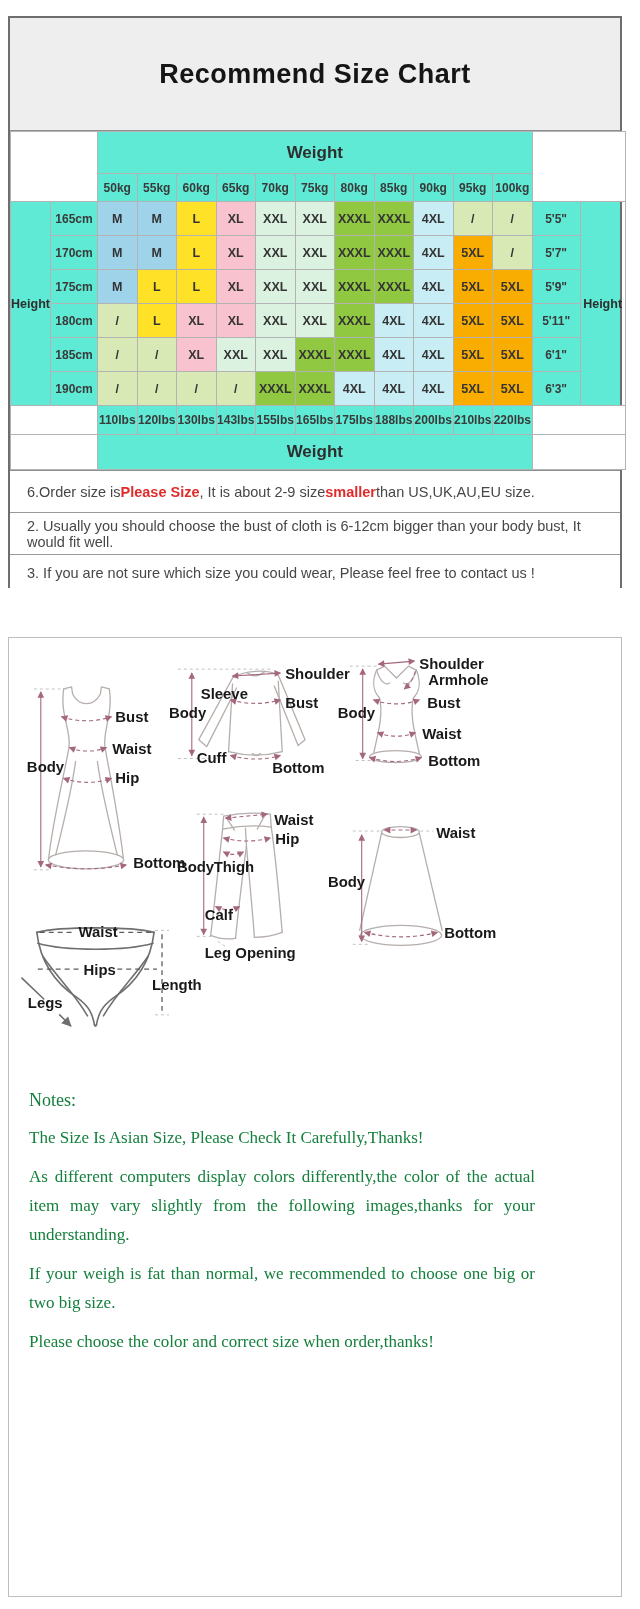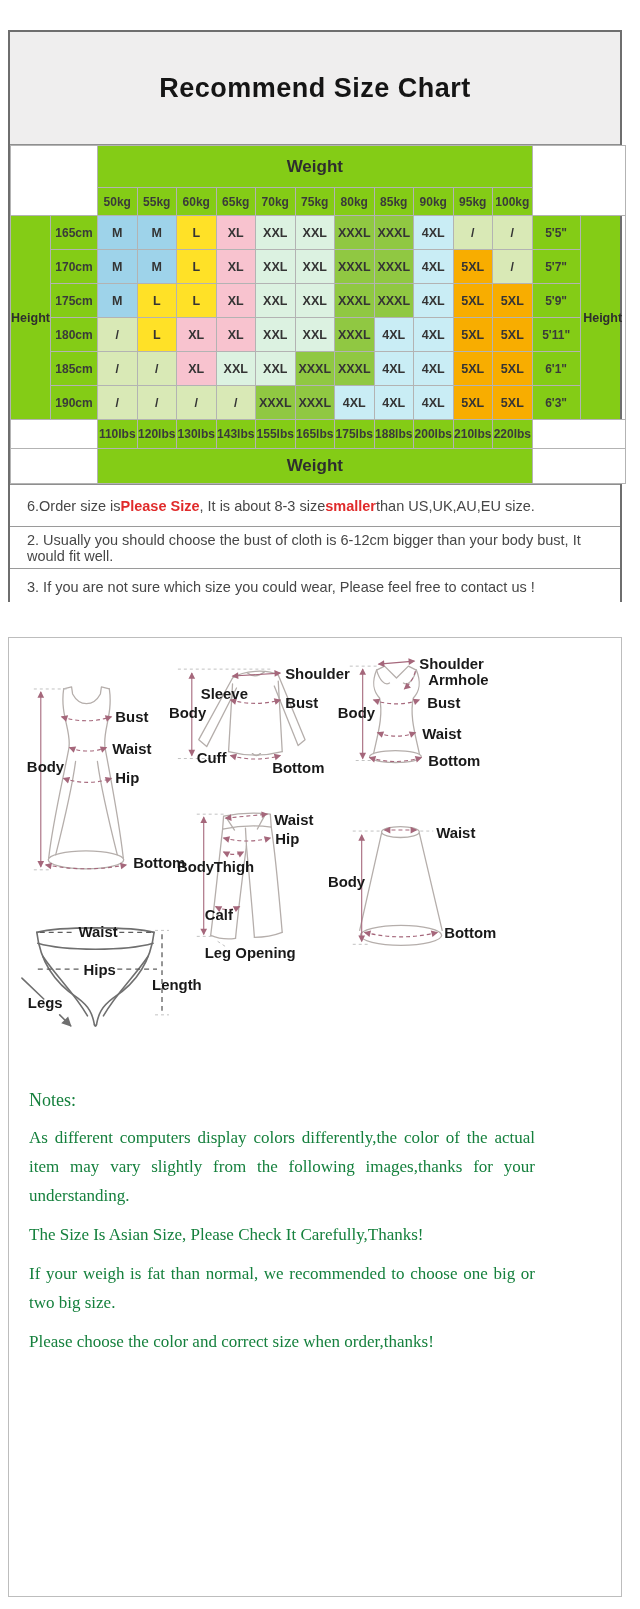--- a/index.html
+++ b/index.html
@@ -9,21 +9,21 @@
     --red:#e02b2b;
     --border-strong:#6e6e6e;
     --border-cell:#b3b3b3;
   }
   *{box-sizing:border-box}
   html,body{margin:0;padding:0}
   body{width:640px;height:1609px;background:#ffffff;font-family:"Liberation Sans",sans-serif}
   .page{position:relative;width:640px;height:1609px;overflow:hidden}
 
   
-  .top-box{position:absolute;left:8px;top:30px;width:614px;height:572px;border:2px solid var(--border-strong);background:#84cc16}
+  .top-box{position:absolute;left:8px;top:16px;width:614px;height:572px;border:2px solid var(--border-strong);background:#5eead4}
   .title-bar{height:113px;background:#efeeee;border-bottom:1px solid #8f8f8f;display:flex;align-items:center;justify-content:center}
   .title-bar h1{margin:0;font-size:27px;font-weight:bold;color:#151515;letter-spacing:.5px}
   .size-table{width:100%;border-collapse:collapse;table-layout:fixed}
   .size-table td{border:1px solid var(--border-cell);text-align:center;vertical-align:middle;
     font-size:12px;font-weight:bold;color:#3a3a3a;padding:0;overflow:hidden;white-space:nowrap}
   .size-table td.hdr-weight{font-size:17px;color:#2e2e2e}
   .size-table td.vhdr{font-size:12.5px;color:#2e2e2e}
   .size-table td.size{font-size:12.5px;color:#343434}
   .size-table td.empty{background:#fff}
   .order-notes{border-top:1px solid #8f8f8f}
@@ -198,21 +198,21 @@
             <td class="hdr-weight" colspan="11">Weight</td>
             <td class="empty" colspan="2"></td>
           </tr>
         </tbody>
     </table>
 
     <div class="order-notes" id="order-notes">
         <div class="order-note">
           <span class="">6.Order size is </span>
           <span class="red">Please Size</span>
-          <span class="">, It is about 8-3 size </span>
+          <span class="">, It is about 2-9 size </span>
           <span class="red">smaller</span>
           <span class=""> than US,UK,AU,EU size.</span>
         </div>
         <div class="order-note">
           <span class="">2. Usually you should choose the bust of cloth is 6-12cm bigger than your body bust, It would fit well.</span>
         </div>
         <div class="order-note">
           <span class="">3. If you are not sure which size you could wear, Please feel free to contact us !</span>
         </div>
       </div>
@@ -356,20 +356,20 @@
         <text class="lbl" x="69" y="299">Waist</text>
         <text class="lbl" x="74" y="337">Hips</text>
         <text class="lbl" x="18" y="370">Legs</text>
         <text class="lbl" x="143" y="352">Length</text>
       </g>
     </svg>
 
     <div class="notes-block">
       <p class="notes-heading">Notes:</p>
       <div id="notes-paragraphs">
+          <p class="note-para">The Size Is Asian Size, Please Check It Carefully,Thanks!</p>
           <p class="note-para">As different computers display colors differently,the color of the actual item may vary slightly from the following images,thanks for your understanding.</p>
-          <p class="note-para">The Size Is Asian Size, Please Check It Carefully,Thanks!</p>
           <p class="note-para">If your weigh is fat than normal, we recommended to choose one big or two big size.</p>
           <p class="note-para">Please choose the color and correct size when order,thanks!</p>
         </div>
     </div>
   </section>
 </div>
 
 </body></html>

